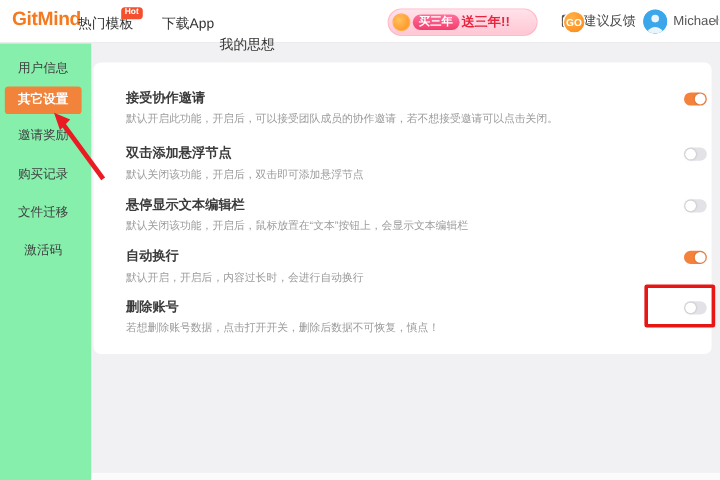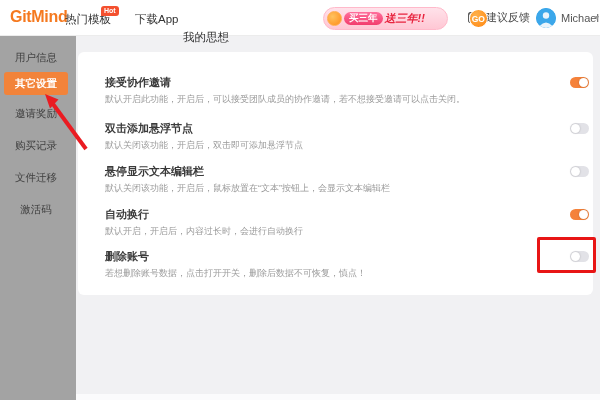--- a/index.html
+++ b/index.html
@@ -39,21 +39,21 @@
     background:radial-gradient(circle at 35% 35%, #ffc25e, #ff8c1a);
     border:1px solid #ffae4d; margin-right:2px; flex:0 0 auto;
   }
   .promo-tag {
     background:linear-gradient(180deg,#ff6f9c,#f23d6d); color:#fff;
     font-size:9.5px; font-weight:bold; border-radius:8px;
     padding:0 5px; white-space:nowrap; flex:0 0 auto;
   }
   .promo-text {
     color:#e8243f; font-size:11px; font-weight:bold;
-    margin-left:2px; white-space:nowrap; flex:1 1 auto; text-align:center;font-style:italic;
+    margin-left:2px; white-space:nowrap; flex:1 1 auto; text-align:center;
   }
   .promo-go {
     width:19px; height:19px; border-radius:50%; flex:0 0 auto;
     background:radial-gradient(circle at 35% 30%, #ffb14a, #ff8712);
     color:#fff; font-size:8.5px; font-weight:bold;
     display:flex; align-items:center; justify-content:center;
     border:1px solid #fff;
     margin-left:44px;
   }
   .feedback { position:absolute; left:468px; top:10px; display:flex; align-items:center; cursor:pointer; }
@@ -62,21 +62,21 @@
   .avatar {
     position:absolute; left:536px; top:8px; width:20px; height:20px;
     border-radius:50%; background:#3ba7ea; overflow:hidden;
   }
   .avatar svg { display:block; }
   .username { position:absolute; left:561px; top:12px; font-size:11px; color:#555; }
   .user-caret { position:absolute; left:595px; top:13px; font-size:8px; color:#999; }
   
   .sidebar {
     position:absolute; left:0; top:36px; width:76px; height:364px;
-    background:#a3a3a3; z-index:5;
+    background:#86efac; z-index:5;
   }
   .side-item {
     position:absolute; left:4px; width:64px; height:23px;
     font-size:10.5px; color:#3f3f3f; text-align:center; line-height:23px;
     cursor:pointer; border-radius:3px;
   }
   .side-item.active { background:#f2833a; color:#fff; font-weight:bold; }
   
   .card {
     position:absolute; left:78px; top:52px; width:515px; height:243px;

